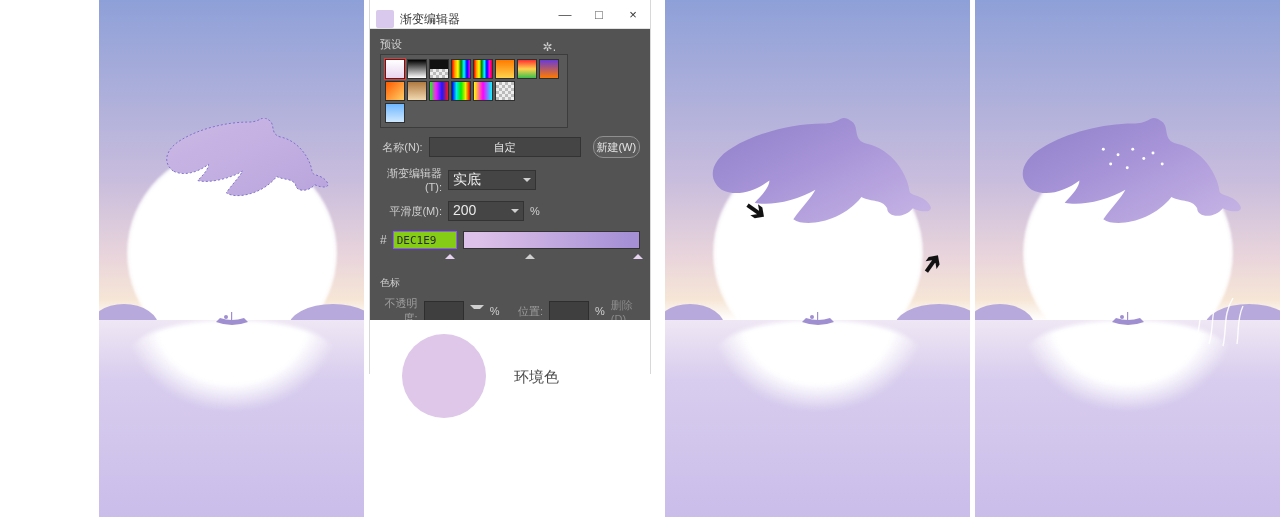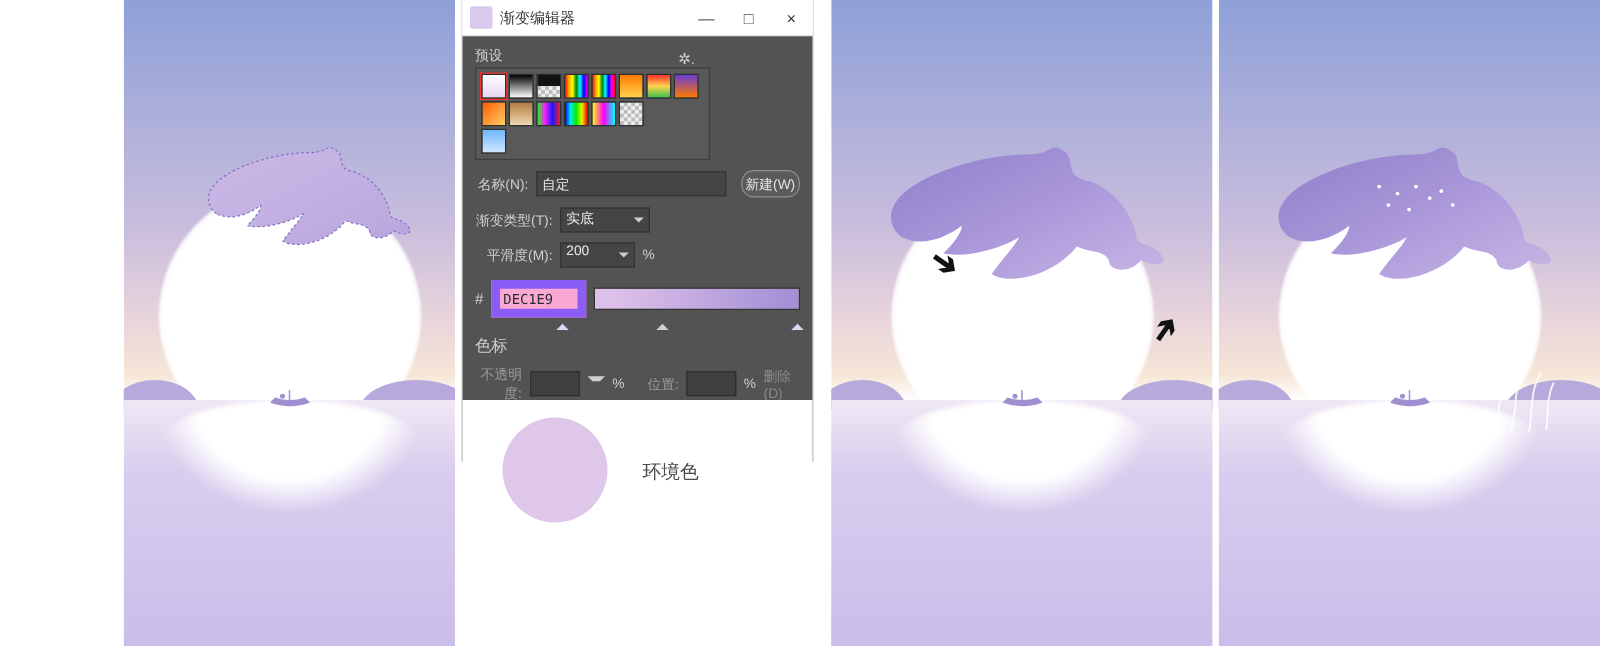--- a/index.html
+++ b/index.html
@@ -30,50 +30,50 @@
   .dolphin svg{width:100%;height:auto;display:block}
   .dolA .body{fill:url(#gA)}
   .dolB .body{fill:url(#gB)}
   .sel .body{stroke:#7a6fc9;stroke-width:1.4;stroke-dasharray:3 3}
   .arrow{position:absolute;font-size:26px;color:#111;font-weight:900}
   .dots circle{fill:#fff}
   .splash{position:absolute;left:210px;top:272px;width:70px;height:80px;opacity:.9}
   .splash path{stroke:#fff;stroke-width:1.4;fill:none}
   
   .dlg{position:absolute;left:370px;top:0;width:280px;background:#fff;box-shadow:0 0 0 1px #d8d8d8}
-  .tb{height:28px;display:flex;align-items:center;background:#fff;border-bottom:1px solid #e2e2e2}
+  .tb{height:28px;display:flex;align-items:flex-end;background:#fff;border-bottom:1px solid #e2e2e2}
   .tb .ticon{width:18px;height:18px;margin:0 6px;background:#d9c9ec;border-radius:2px}
   .tb .ttl{flex:1;color:#333;font-size:12px}
   .tb .wbtn{width:34px;height:28px;display:flex;align-items:center;justify-content:center;color:#555;font-size:13px}
   .tb .wbtn.close{color:#333}
   .dbody{background:#535353;color:#cfcfcf;padding:8px 10px 14px}
   .toprow{display:flex}
   .lcol{flex:1}
   .rcol{width:74px;display:flex;flex-direction:column;gap:6px;align-items:stretch;margin-left:10px}
   .lbl{font-size:11px;color:#cfcfcf}
   .presets{margin-top:2px;border:1px solid #3c3c3c;background:#595959;padding:4px;display:grid;grid-template-columns:repeat(8,20px);grid-auto-rows:20px;gap:2px;width:178px}
   .sw{width:20px;height:20px;box-sizing:border-box;border:1px solid #2f2f2f}
   .gear{position:absolute;right:94px;top:40px;color:#cfcfcf;font-size:12px}
   .pill{height:20px;border:1px solid #8f8f8f;border-radius:10px;background:#5b5b5b;color:#e4e4e4;font-size:11px;display:flex;align-items:center;justify-content:center}
   .row{display:flex;align-items:center;gap:6px;margin-top:8px}
   .row .k{width:62px;text-align:right;font-size:11px;color:#cfcfcf}
   .tin{height:18px;background:#454545;border:1px solid #333;color:#eaeaea;padding:0 4px;font-size:11px}
-  .sel2{height:18px;background:#454545;border:1px solid #333;color:#eaeaea;font-size:11px;padding:0 12px 0 4px;position:relative}
+  .sel2{height:18px;background:#454545;border:1px solid #333;color:#eaeaea;font-size:14px;padding:0 28px 0 4px;position:relative}
   .sel2:after{content:"";position:absolute;right:4px;top:7px;border:4px solid transparent;border-top-color:#cfcfcf}
   .pct{color:#cfcfcf;font-size:11px}
   .colorbar{margin-top:10px}
   .hexrow{display:flex;align-items:center;gap:6px}
   .hash{color:#cfcfcf;font-size:12px}
-  .hex{height:16px;width:56px;background:#f9a8d4;color:#2b2b2b;border:7px solid #8b5cf6;font-size:11px;padding:0 3px;font-family:Consolas,monospace}
+  .hex{height:16px;width:56px;background:#84cc16;color:#2b2b2b;border:1px solid #8b5cf6;font-size:11px;padding:0 3px;font-family:Consolas,monospace}
   .gradbar{flex:1;height:16px;border:1px solid #333;background:linear-gradient(to right,#dec1e9,#dec1e9 8%,#a590d6 95%),repeating-conic-gradient(#bbb 0 25%,#eee 0 50%) 0/8px 8px}
   .sliderrow{position:relative;height:16px;margin-top:-2px}
   .stop{position:absolute;width:10px;height:10px;top:2px;transform:translateX(-50%)}
   .stop:before{content:"";position:absolute;left:0;top:0;border:5px solid transparent;border-bottom-color:#cfcfcf}
   .stop.solid:before{border-bottom-color:#e6d2ef}
-  .sect{margin-top:0;font-size:13px;color:#cfcfcf}
+  .sect{margin-top:13px;font-size:10px;color:#cfcfcf}
   .grp{display:flex;align-items:center;gap:6px;margin-top:6px}
   .grp .k2{width:48px;text-align:right;color:#9c9c9c;font-size:11px}
   .numin{width:34px;height:16px;background:#3f3f3f;border:1px solid #2e2e2e;color:#9c9c9c;font-size:11px;text-align:center}
   .numin.on{color:#eaeaea;background:#454545}
   .chip{width:24px;height:14px;background:#dfc9ea;border:1px solid #2e2e2e}
   .mini{margin-left:auto;color:#cfcfcf;font-size:11px}
   .mini.dis{color:#8a8a8a}
   .drop{width:8px;height:8px;border:4px solid transparent;border-top-color:#cfcfcf;margin-top:4px}
   
   .below{position:absolute;left:370px;top:320px;width:280px;height:197px;background:#fff;display:flex;align-items:flex-start;padding-top:14px}
@@ -215,25 +215,25 @@
           <div class="sw" style="background:repeating-conic-gradient(#bbb 0 25%,#eee 0 50%) 0/6px 6px"></div>
           <div></div>
               <div></div>
           <div class="sw" style="background:linear-gradient(#6fb7ff,#cfe8ff)"></div>
         </div>
       </div>
     </div>
 
     <div class="row">
       <span class="k">名称(N):</span>
-      <input class="tin" style="flex: 1 1 0%;" value="自定">
+      <input class="tin" style="flex: 1 1 0%; text-align: center;" value="自定">
       <div class="pill" style="width:66px;margin-left:6px">新建(W)</div>
     </div>
     <div class="row">
-      <span class="k">渐变类型(T):</span>
+      <span class="k">渐变编辑器(T):</span>
       <div class="sel2" style="width:54px"><span>实底</span></div>
     </div>
     <div class="row">
       <span class="k">平滑度(M):</span>
       <div class="sel2" style="width:42px"><span>200</span></div>
       <span class="pct">%</span>
     </div>
 
     <div class="colorbar">
       <div class="hexrow">

